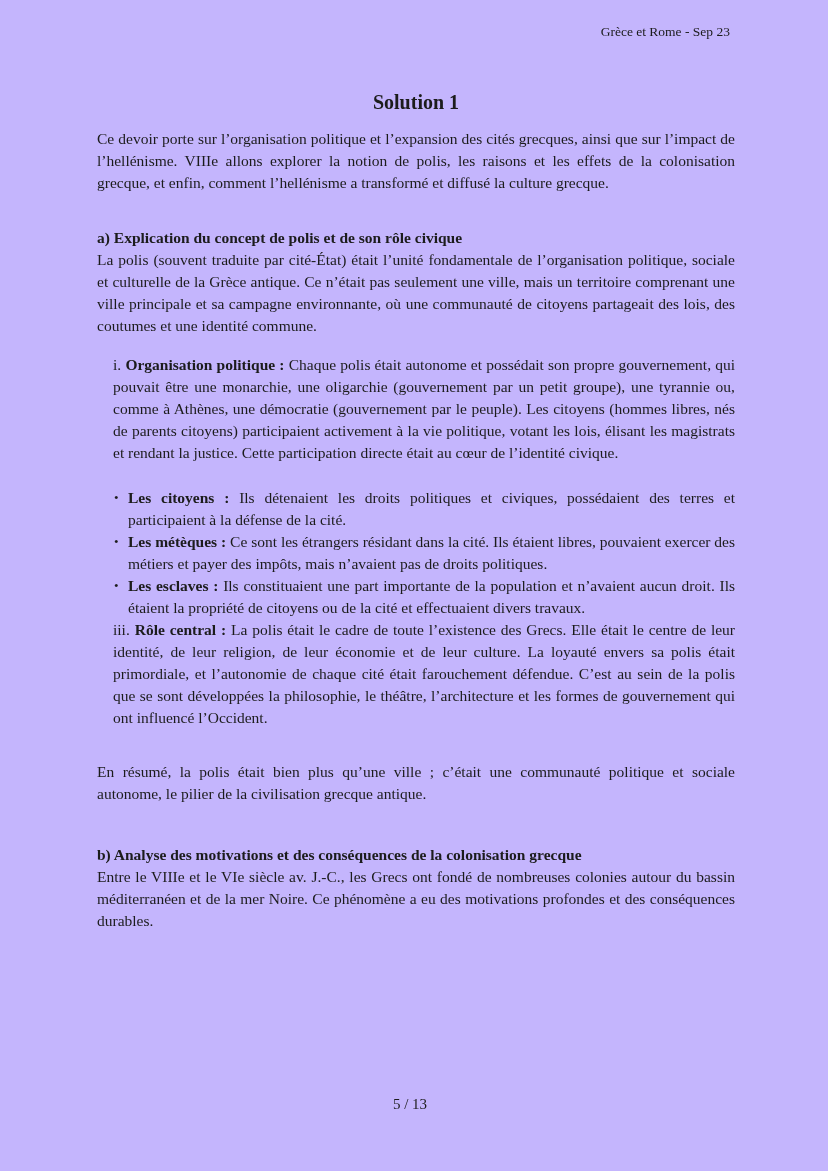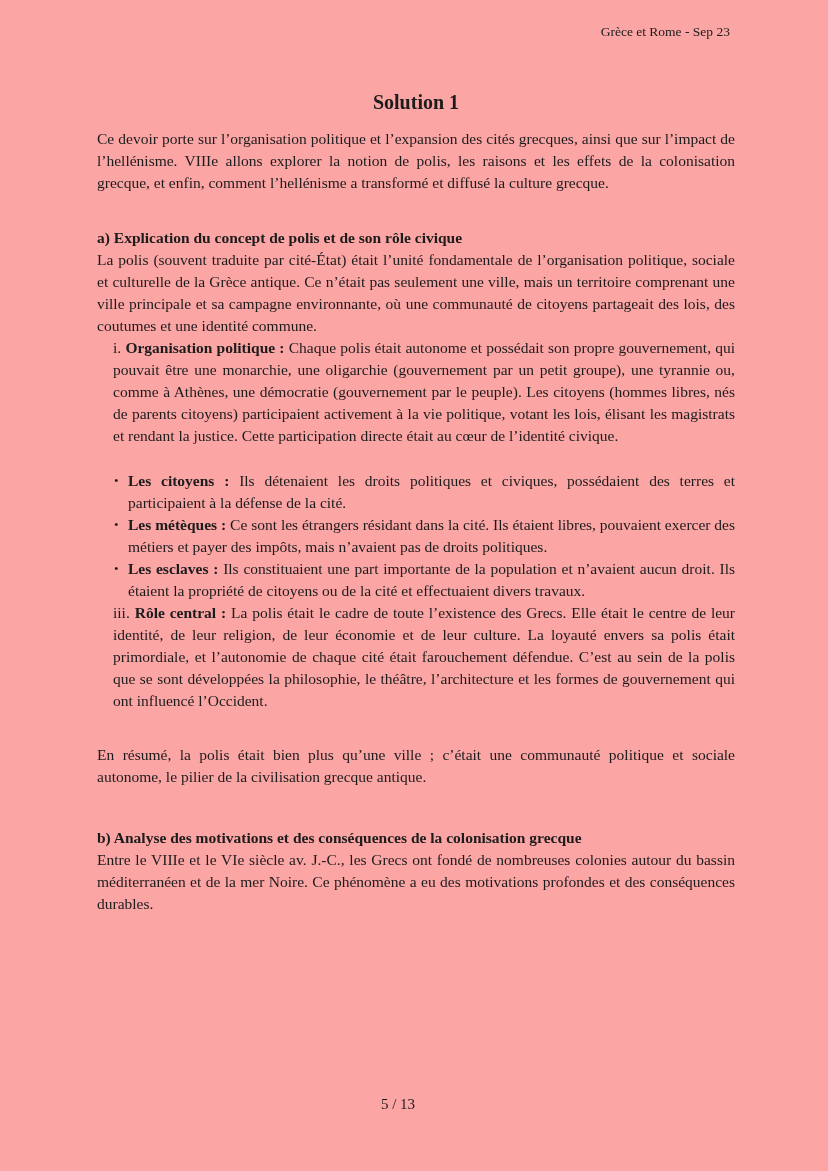--- a/index.html
+++ b/index.html
@@ -4,21 +4,21 @@
 <style>
   html, body {
     margin: 0;
     padding: 0;
     background: #ffffff;
   }
   .page {
     position: relative;
     width: 828px;
     height: 1171px;
-    background: #fca5a5;
+    background: #c4b5fd;
     color: #1c1c1c;
     font-family: "Liberation Serif", "DejaVu Serif", serif;
     font-size: 15.5px;
     line-height: 22px;
     overflow: hidden;
   }
   .page-header {
     position: absolute;
     top: 23px;
     right: 98px;
@@ -45,21 +45,21 @@
     line-height: 22px;
     font-weight: bold;
     text-align: left;
     margin: 0;
   }
   .heading-a { margin-top: 33px; }
   .heading-b { margin-top: 39px; }
   p { margin: 0; }
   .intro-paragraph { margin: 0; }
   .indent-block { margin-left: 16px; }
-  .item-i   { }
+  .item-i   { margin-top: 17px; }
   .item-ii  { margin-top: 57px; }
   .item-iii { }
   .summary-paragraph { margin-top: 32px; }
   ul.category-list {
     list-style: none;
     margin: 23px 0 0 16px;
     padding: 0;
   }
   ul.category-list li {
     position: relative;
@@ -73,20 +73,21 @@
     font-size: 13px;
   }
   .page-footer {
     position: absolute;
     top: 1093px;
     left: 0;
     width: 796px;
     text-align: center;
     font-size: 15px;
     line-height: 22px;
+    padding-left: 12px;
   }
   strong { font-weight: bold; }
 </style>
 </head>
 <body>
 
 <div class="page">
 
   <div class="page-header">
     <span>Grèce et Rome - Sep 23</span>

